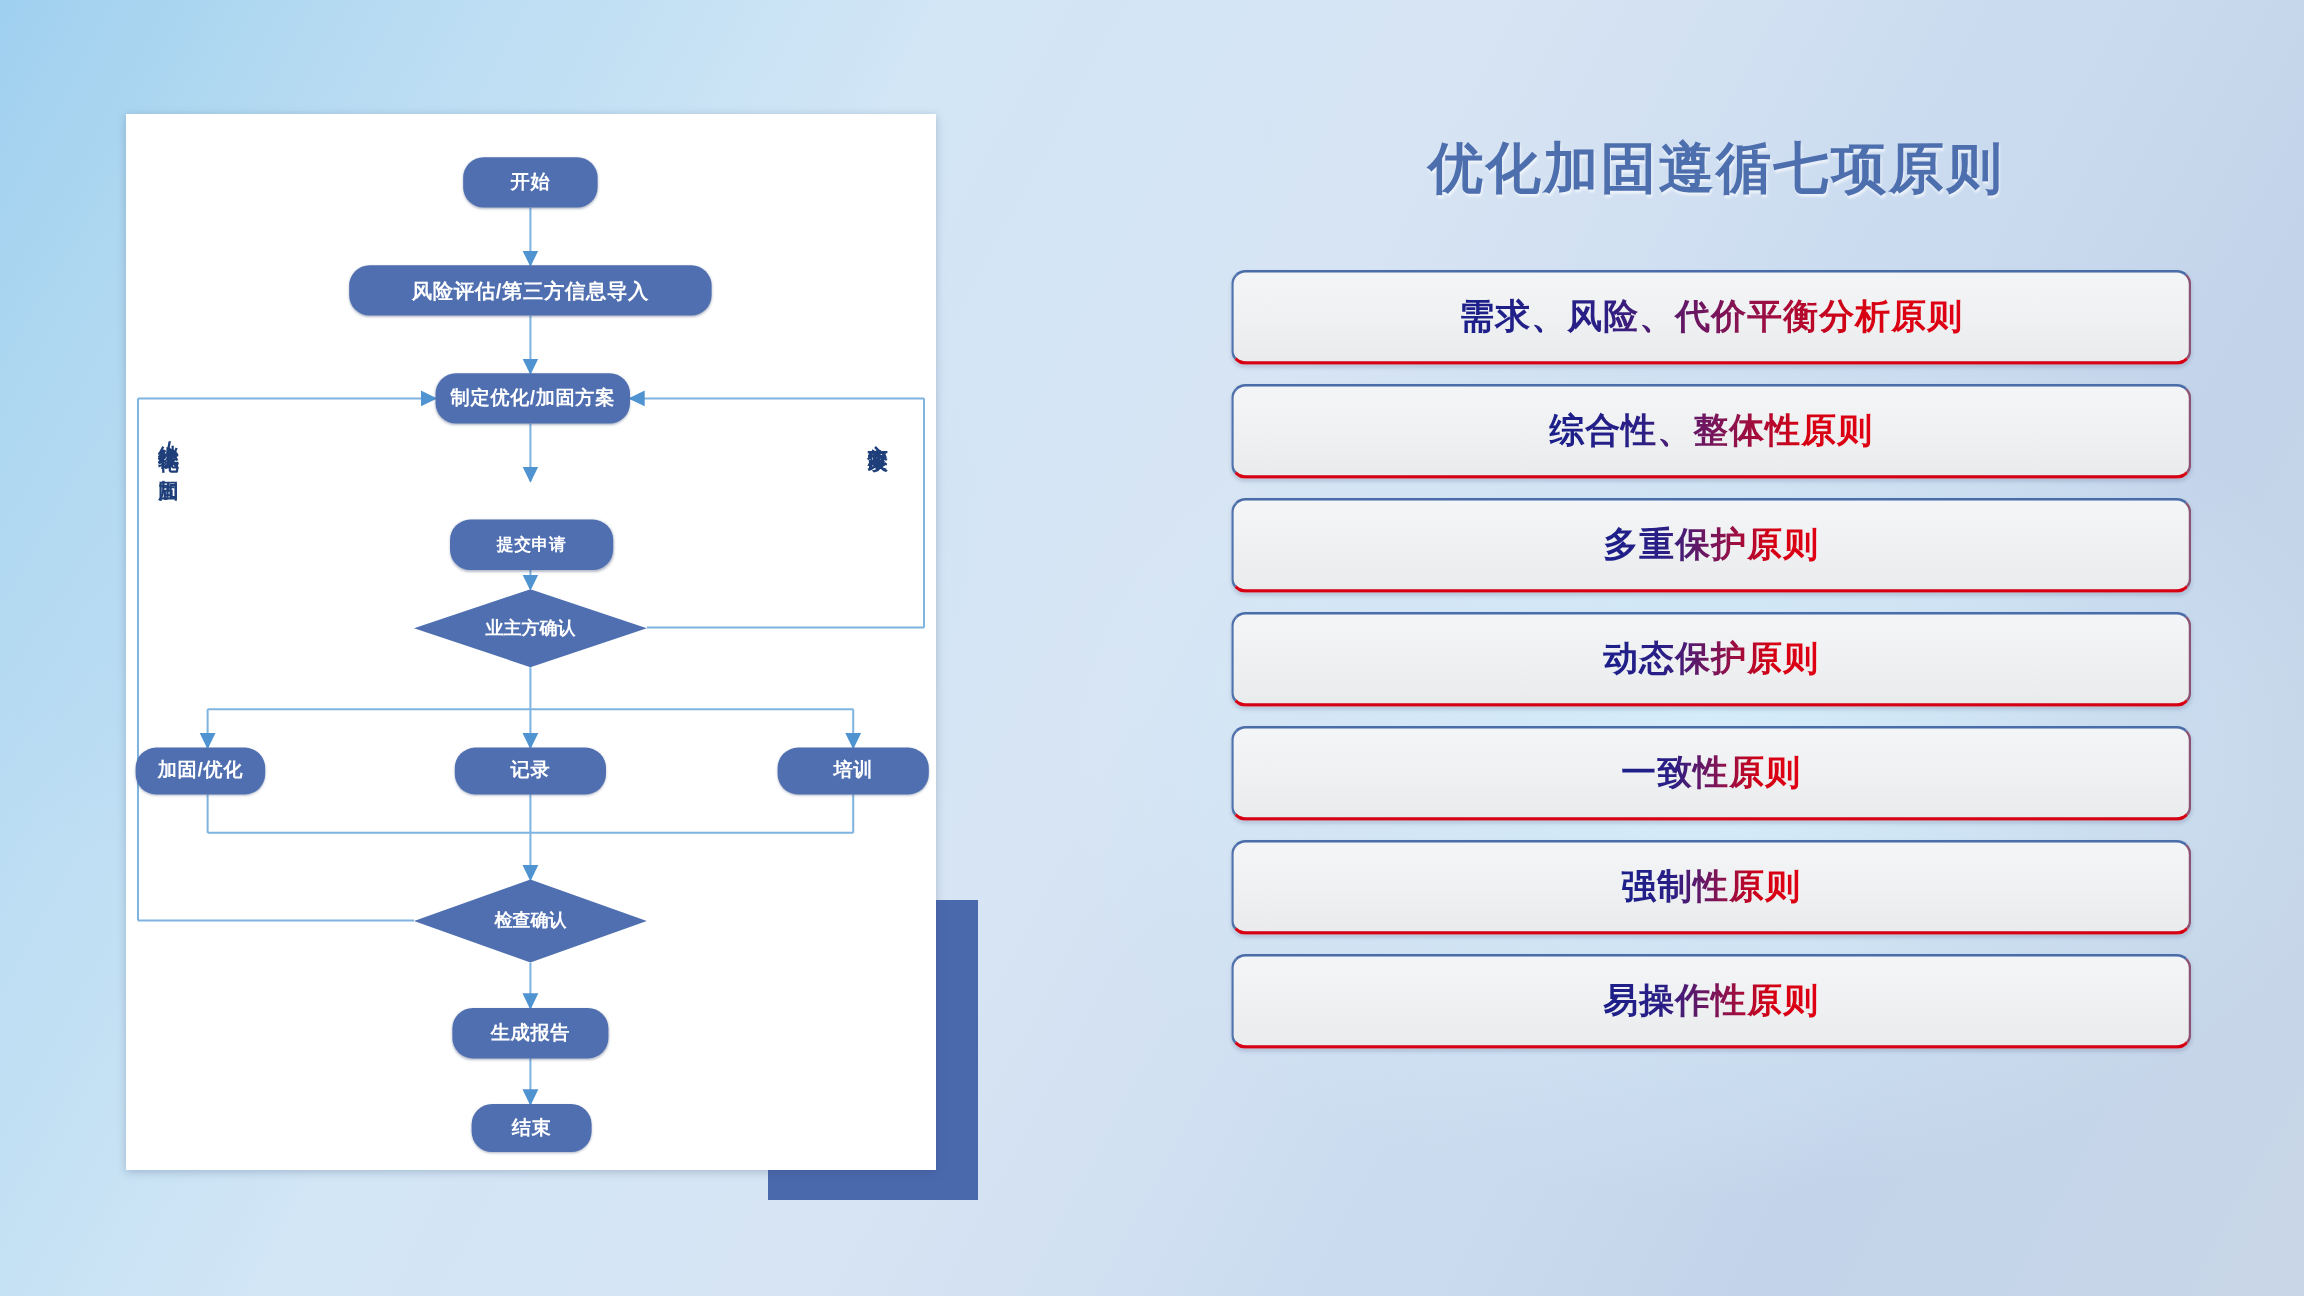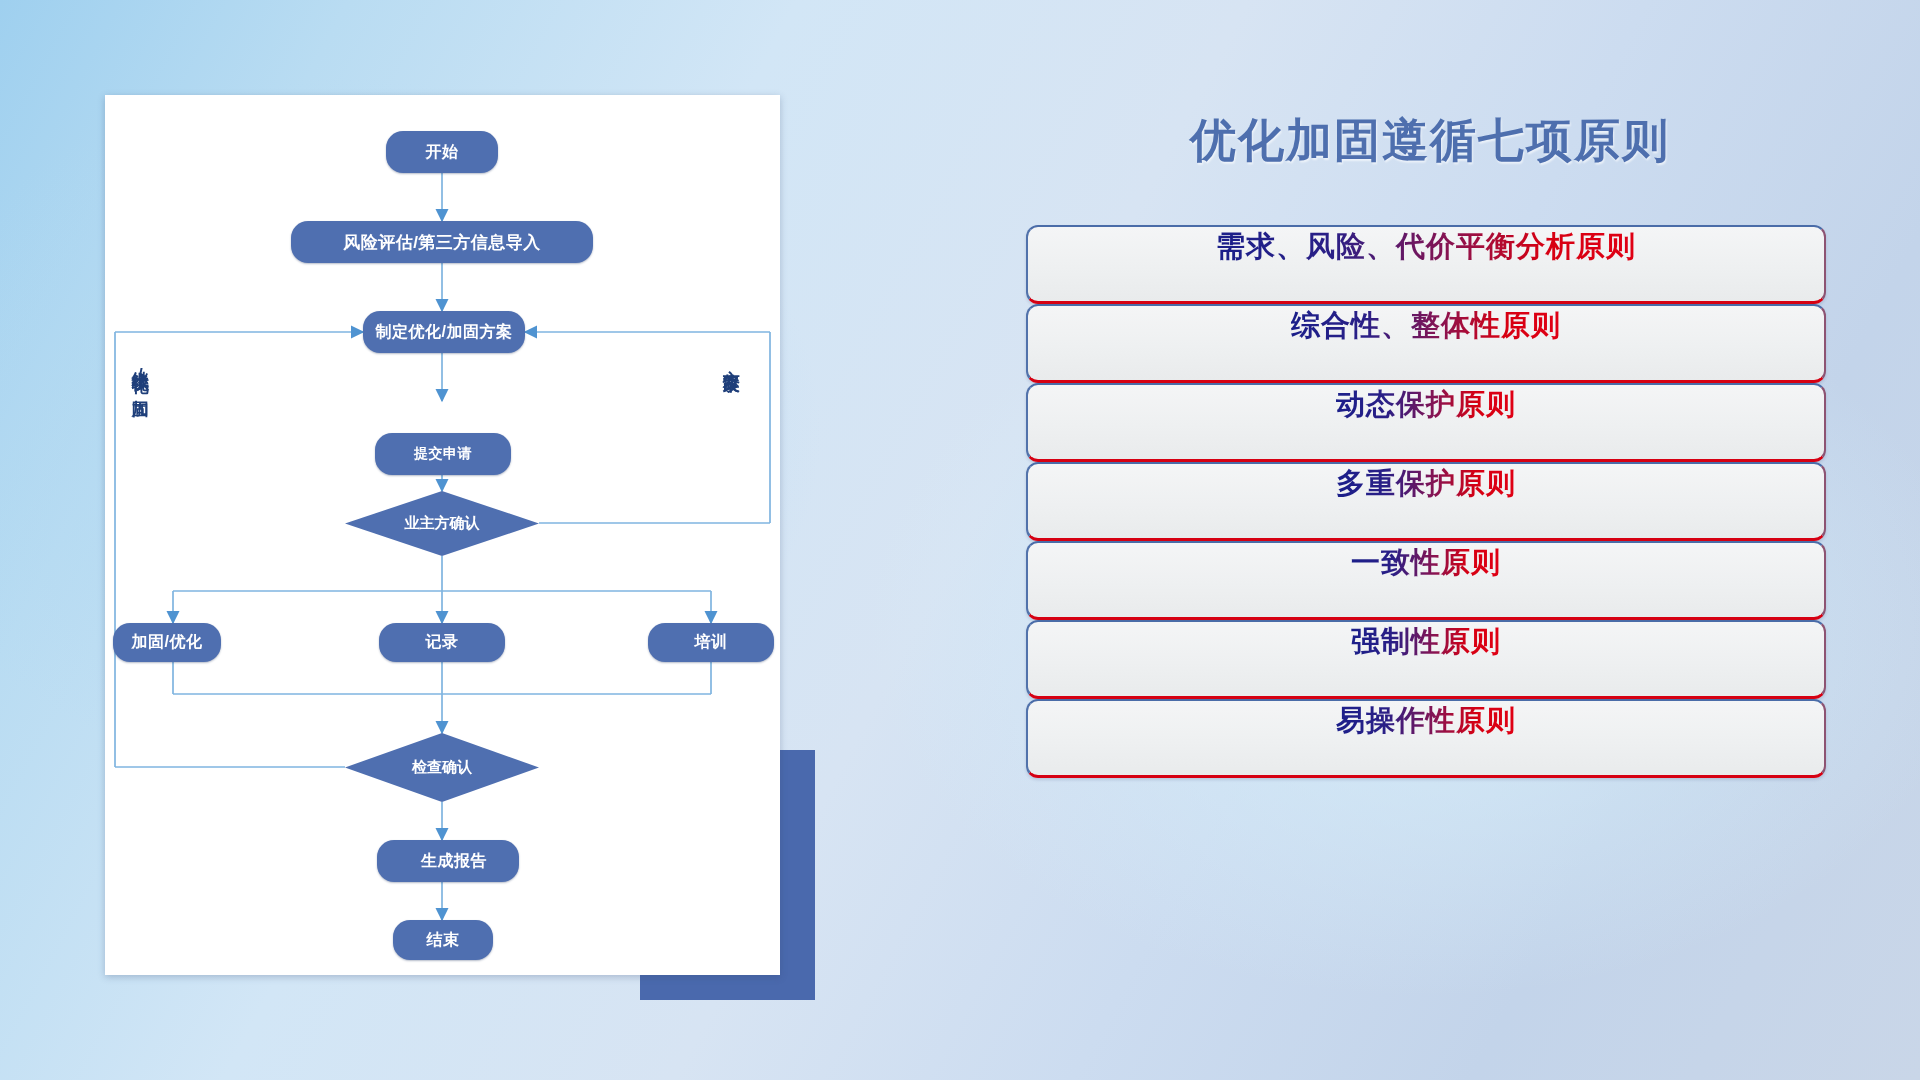--- a/index.html
+++ b/index.html
@@ -132,28 +132,29 @@
   }
   #pill-list {
     position: absolute;
     left: 6px;
     top: 155px;
     width: 800px;
   }
   .pill {
     position: relative;
     height: 74px;
+    margin-bottom: 16px;
     border-radius: 12px;
     background: linear-gradient(180deg, #f4f5f6 0%, #eef0f1 55%, #e9ebec 100%);
     border-top: 2px solid #4a6ca8;
     border-left: 2px solid #5172ab;
     border-right: 2px solid #8d5372;
     border-bottom: 3px solid #d60012;
     display: flex;
-    align-items: flex-start;
+    align-items: center;
     justify-content: center;
     box-shadow: 0 2px 3px rgba(60,80,120,0.18);
   }
   .pill-label {
     font-size: 29px;
     font-weight: bold;
     letter-spacing: 1px;
     background: linear-gradient(90deg, #1b1f8a 0%, #2a1f86 28%, #8a1350 56%, #d60012 78%, #e00014 100%);
     -webkit-background-clip: text;
     background-clip: text;
@@ -244,21 +245,21 @@
 
     <div class="node" style="left:543px; top:528px; width:126px; height:39px; font-size:16px;">
       <span>培训</span>
     </div>
 
     <div class="diamond-wrap" style="left:240px; top:638px; width:194px; height:69px;">
       <div class="diamond-shape"></div>
       <span class="diamond-label">检查确认</span>
     </div>
 
-    <div class="node" style="left:272px; top:745px; width:130px; height:42px; font-size:16px;padding-left:12px;">
+    <div class="node" style="left:272px; top:745px; width:130px; height:42px; font-size:16px;">
       <span>生成报告</span>
     </div>
 
     <div class="node" style="left:288px; top:825px; width:100px; height:40px; font-size:16px;">
       <span>结束</span>
     </div>
 
     <div class="vlabel" style="left:26px; top:262px;">继续优化/加固</div>
 
     <div class="vlabel" style="left:617px; top:262px;">方案修改</div>
@@ -273,28 +274,28 @@
 
       <div class="pill">
         <span class="pill-label">需求、风险、代价平衡分析原则</span>
       </div>
 
       <div class="pill">
         <span class="pill-label">综合性、整体性原则</span>
       </div>
 
       <div class="pill">
+        <span class="pill-label">多重保护原则</span>
+      </div>
+
+      <div class="pill">
         <span class="pill-label">动态保护原则</span>
       </div>
 
       <div class="pill">
-        <span class="pill-label">多重保护原则</span>
-      </div>
-
-      <div class="pill">
         <span class="pill-label">一致性原则</span>
       </div>
 
       <div class="pill">
         <span class="pill-label">强制性原则</span>
       </div>
 
       <div class="pill">
         <span class="pill-label">易操作性原则</span>
       </div>

